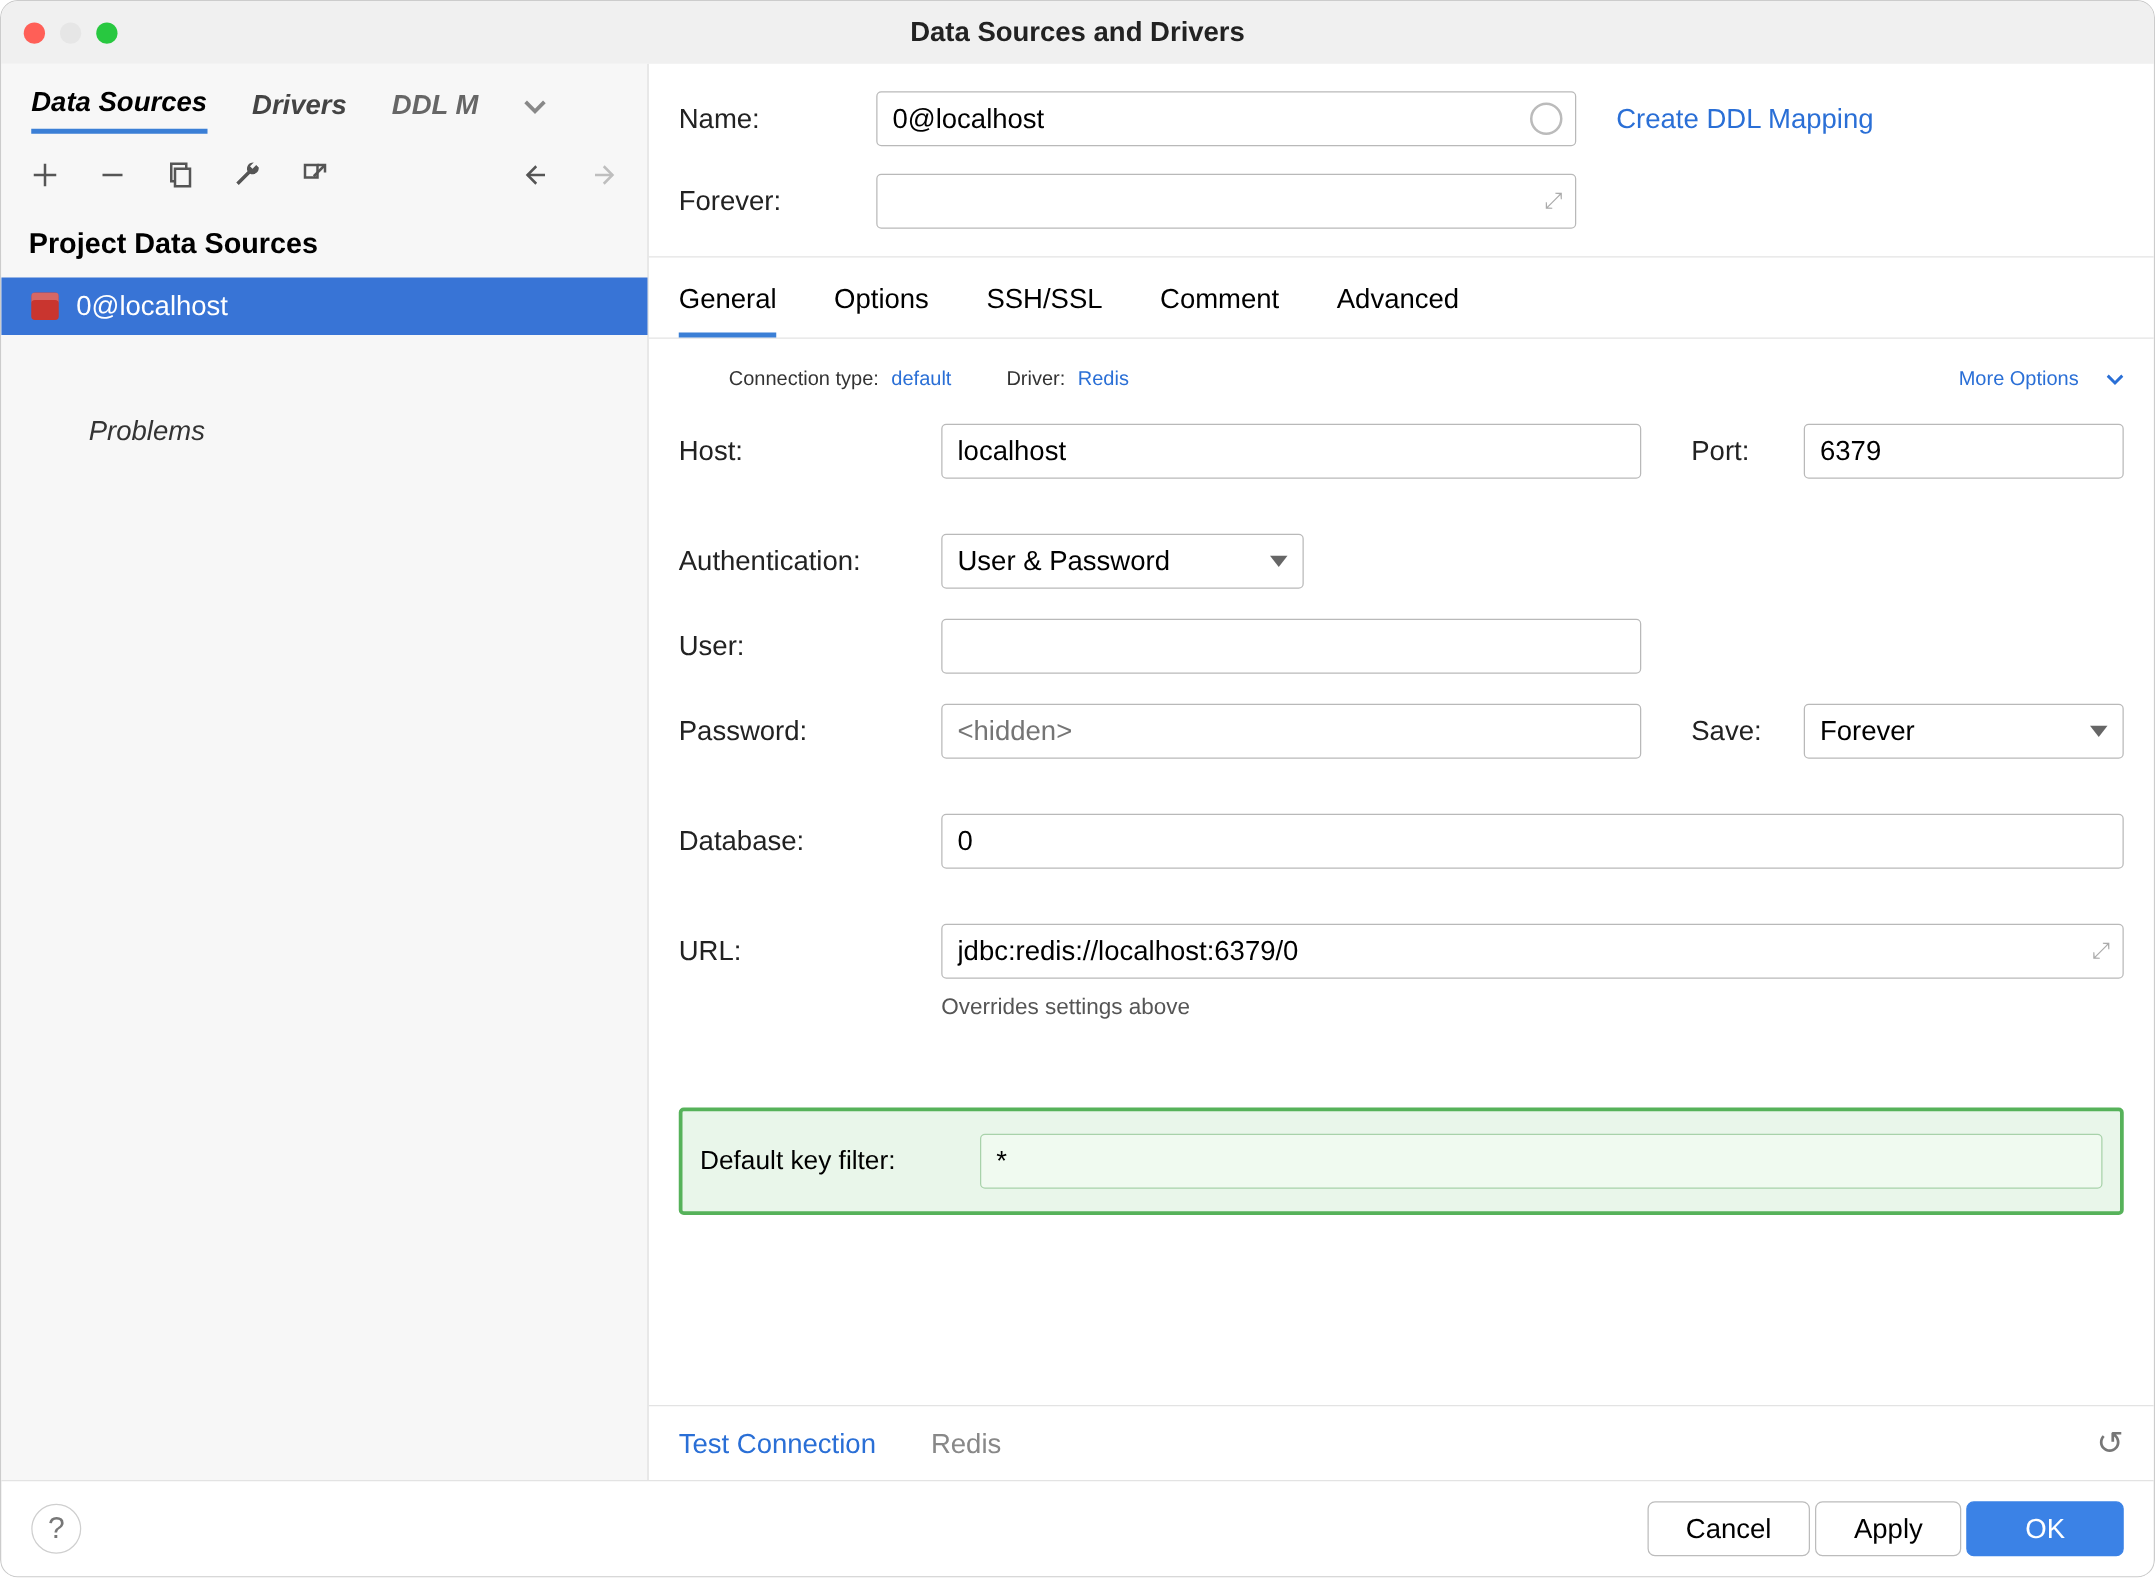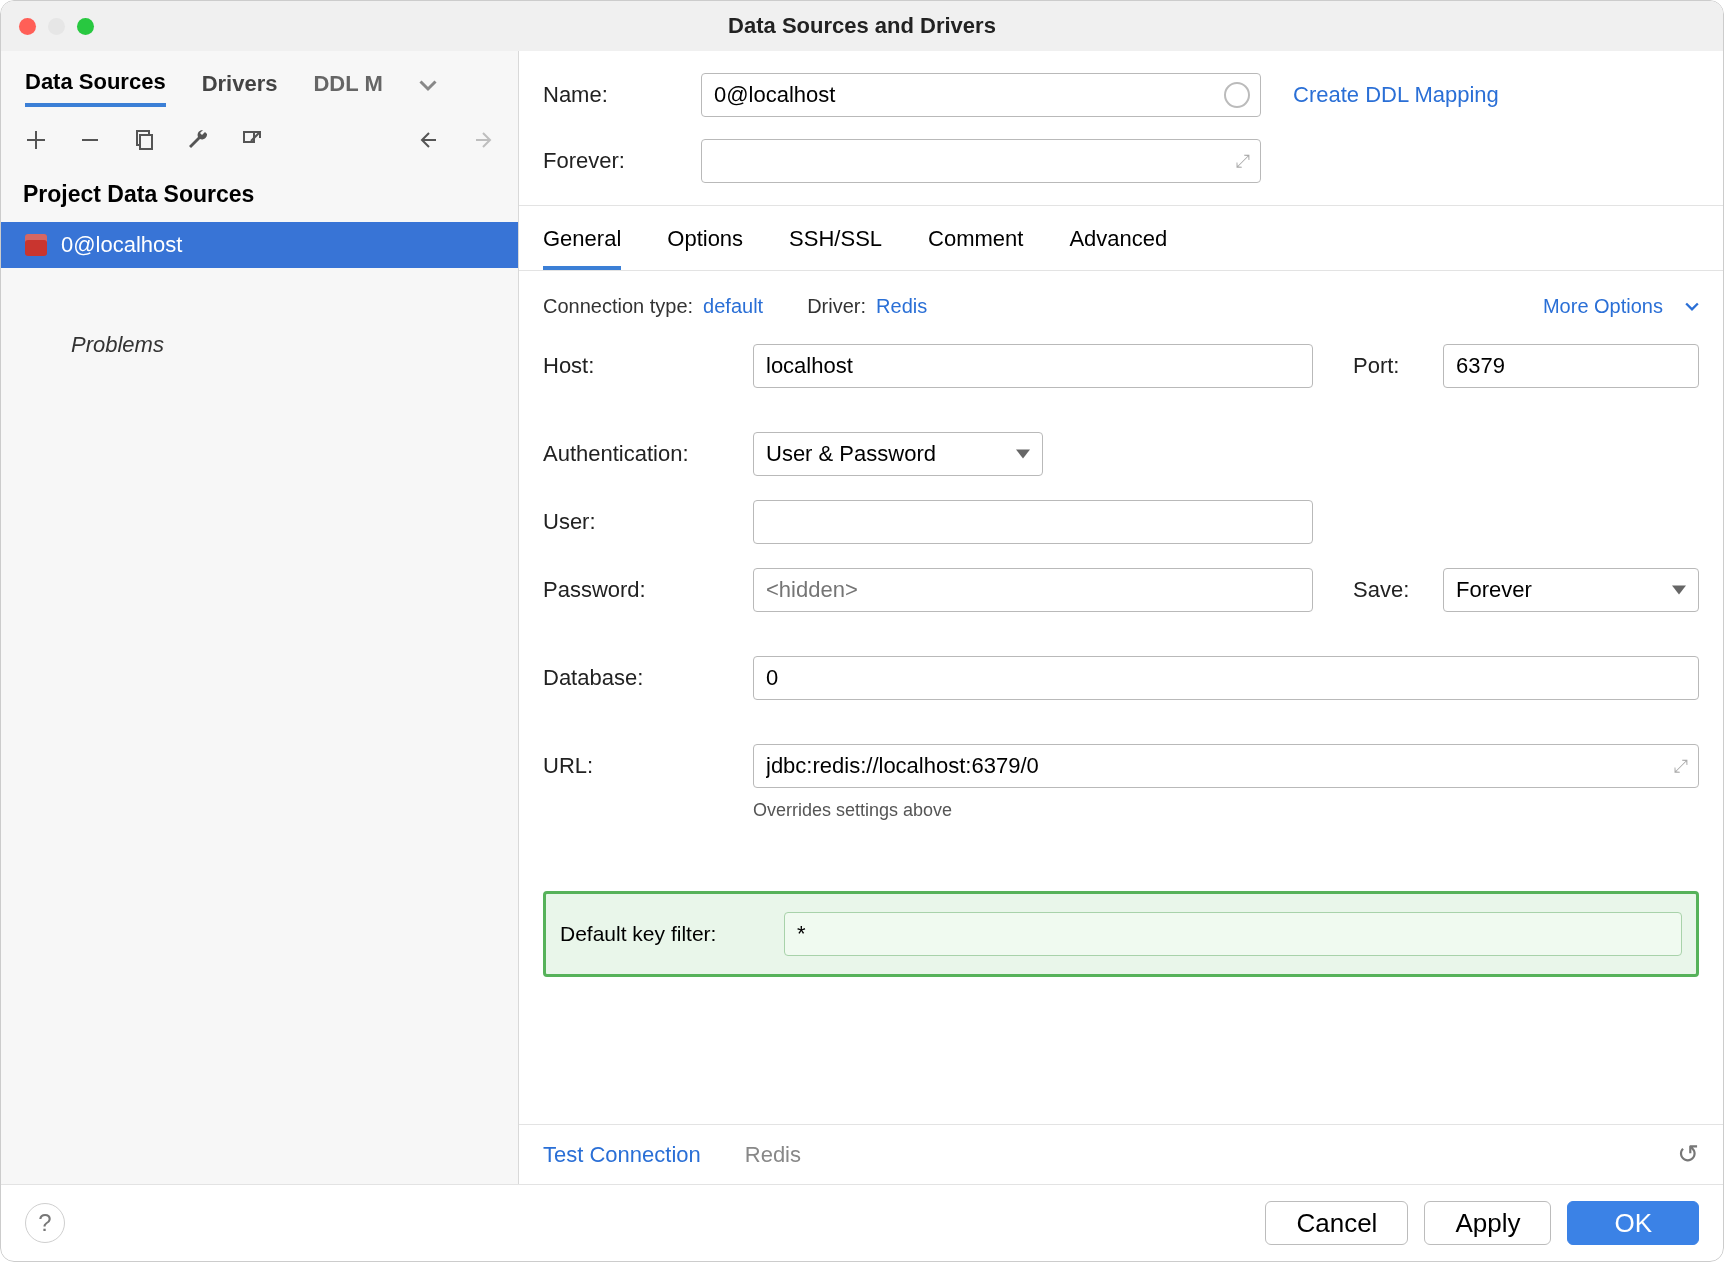--- a/index.html
+++ b/index.html
@@ -16,21 +16,21 @@
   .title { position: absolute; left: 50%; transform: translateX(-50%); font-weight: 600; font-size: 22px; color: #222; }
 
   
   .body { flex: 1; display: flex; min-height: 0; }
   .sidebar { width: 518px; background: #f7f7f7; border-right: 1px solid #d9d9d9; display: flex; flex-direction: column; }
   .main { flex: 1; display: flex; flex-direction: column; background: #fff; }
 
   
   .side-tabs { display: flex; align-items: center; gap: 36px; padding: 18px 24px 12px; font-size: 22px; font-weight: 600; color: #444; }
   .side-tabs .tab.active { color: #000; border-bottom: 4px solid #3b7fd6; padding-bottom: 8px; }
-  .side-tabs .tab { cursor: pointer; padding-bottom: 8px; }
+  .side-tabs .tab { cursor: pointer; padding-bottom: 8px; font-style: italic; }
   .side-tabs .tab.trunc { color: #666; max-width: 80px; overflow: hidden; white-space: nowrap; }
   .side-tabs .chev { color: #888; }
 
   
   .side-toolbar { display: flex; align-items: center; padding: 8px 22px 14px; gap: 28px; color: #555; }
   .side-toolbar .spacer { flex: 1; }
   .side-toolbar .ico { cursor: pointer; width: 26px; height: 26px; display: inline-flex; align-items: center; justify-content: center; font-size: 24px; }
   .side-toolbar .ico svg { width: 24px; height: 24px; fill: #555; }
 
   
@@ -48,21 +48,21 @@
   .expand-ic { position: absolute; right: 10px; top: 50%; transform: translateY(-50%); color: #aaa; font-size: 18px; pointer-events: none; }
   .link-a { color: #2a6fd6; font-size: 22px; margin-left: 24px; cursor: pointer; white-space: nowrap; }
 
   
   .inner-tabs { display: flex; gap: 46px; padding: 20px 24px 0; border-bottom: 1px solid #e3e3e3; font-size: 22px; }
   .inner-tabs .itab { padding-bottom: 14px; cursor: pointer; }
   .inner-tabs .itab.active { border-bottom: 4px solid #3b7fd6; }
 
   
   .gen { padding: 18px 24px 0; flex: 1; overflow: auto; }
-  .meta-line { font-size: 20px; color: #333; display: flex; align-items: center; gap: 10px; padding: 6px 0 26px; }
+  .meta-line { font-size: 16px; color: #333; display: flex; align-items: center; gap: 10px; padding: 6px 0 26px; margin-left: 40px; }
   .meta-line a { color: #2a6fd6; cursor: pointer; }
   .spacer-flex { flex: 1; }
   .meta-line .more { color: #2a6fd6; cursor: pointer; display: inline-flex; align-items: center; gap: 22px; }
   .grid-row { display: flex; align-items: center; margin-bottom: 24px; }
   .grid-row .glabel { width: 210px; font-size: 22px; color: #222; }
   .grid-row .gsep { width: 40px; }
   .inpt { height: 44px; border: 1px solid #b9b9b9; border-radius: 4px; padding: 0 12px; font-size: 22px; background: #fff; display: flex; align-items: center; position: relative; }
   .inpt input, .txt input { border: none; outline: none; font-size: 22px; width: 100%; background: transparent; }
   .sel { height: 44px; border: 1px solid #b9b9b9; border-radius: 4px; padding: 0 36px 0 12px; font-size: 22px; background: #fff; display: flex; align-items: center; position: relative; cursor: pointer; }
   .sel::after { content: ""; position: absolute; right: 12px; top: 50%; width: 0; height: 0; border-left: 7px solid transparent; border-right: 7px solid transparent; border-top: 9px solid #666; transform: translateY(-50%); }
@@ -77,21 +77,21 @@
   
   .lowerbar { display: flex; align-items: center; padding: 14px 24px; border-top: 1px solid #e3e3e3; color: #333; font-size: 22px; }
   .lowerbar .test { color: #2a6fd6; cursor: pointer; }
   .lowerbar .drv  { margin-left: 44px; color: #888; }
   .lowerbar .reset { margin-left: auto; color: #777; cursor: pointer; font-size: 26px; }
 
   
   .footer { border-top: 1px solid #e3e3e3; padding: 16px 24px; display: flex; align-items: center; }
   .help-btn { width: 40px; height: 40px; border: 1px solid #cfcfcf; border-radius: 50%; display: flex; align-items: center; justify-content: center; color: #777; font-size: 24px; cursor: pointer; }
   .footer .sp { flex: 1; }
-  .btn { height: 44px; padding: 0 30px; border: 1px solid #bcbcbc; border-radius: 6px; font-size: 26px; background: #fff; cursor: pointer; margin-left: 16px; display: inline-flex; align-items: center; }
+  .btn { height: 44px; padding: 0 30px; border: 1px solid #bcbcbc; border-radius: 6px; font-size: 22px; background: #fff; cursor: pointer; margin-left: 4px; display: inline-flex; align-items: center; }
   .btn.primary { background: #3b82e6; border-color: #3b82e6; color: #fff; padding: 0 46px; text-align: right; }
 </style>
 </head>
 <body>
 
 <div class="window">
 
   <div class="titlebar">
     <div class="traffic">
       <div class="dot red"></div>

